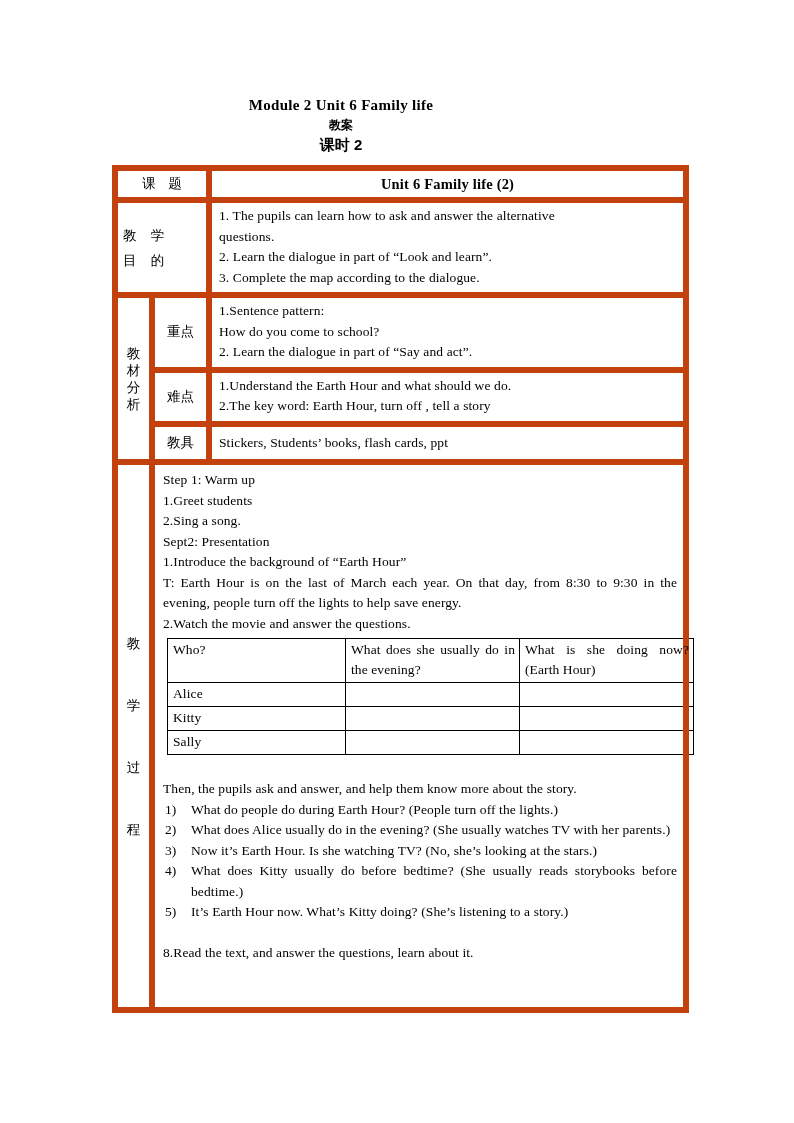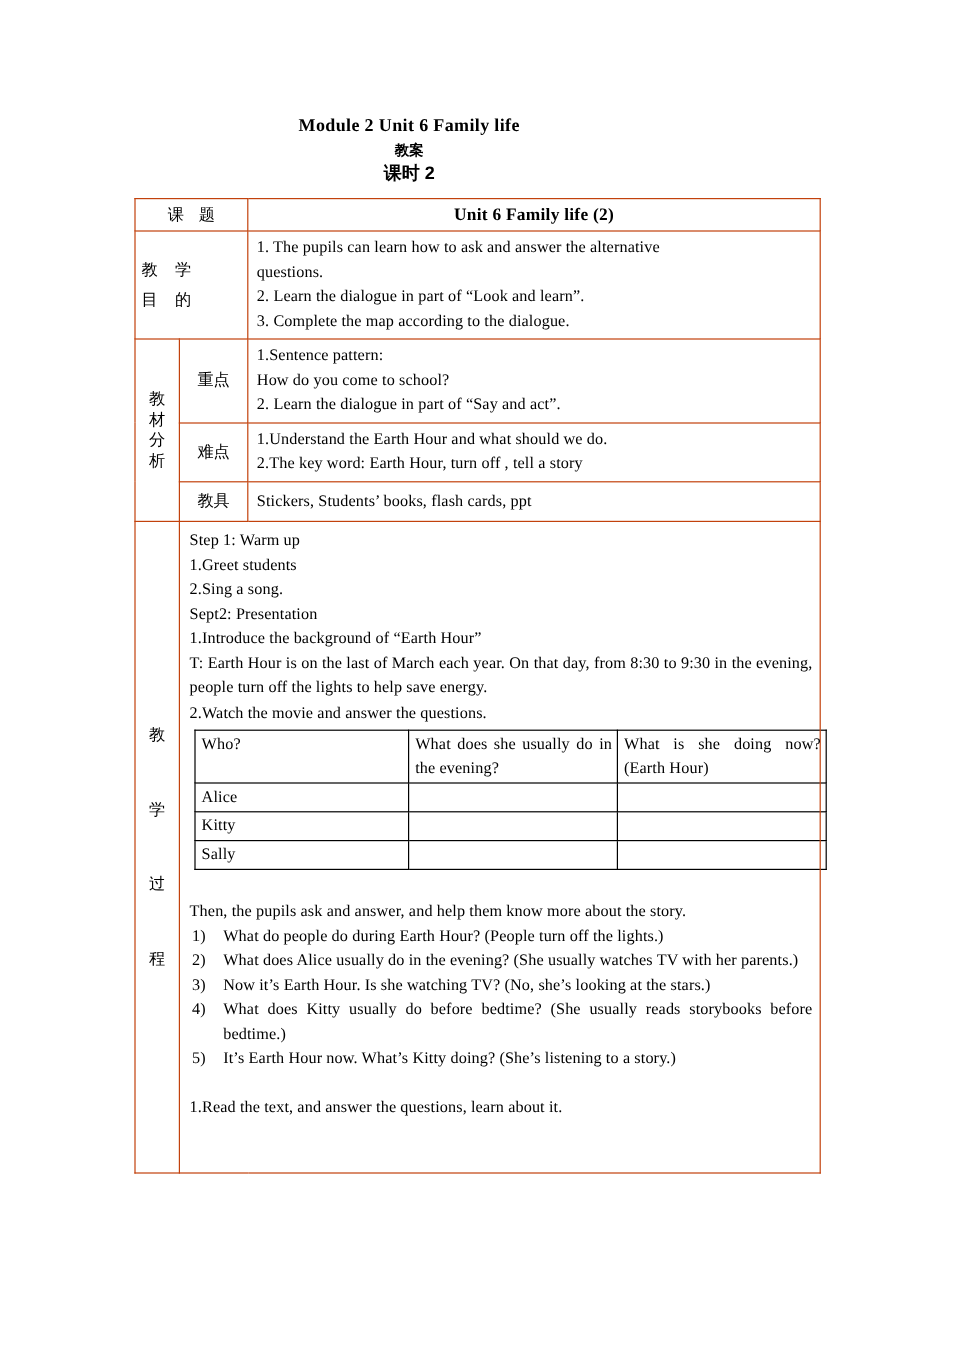--- a/index.html
+++ b/index.html
@@ -51,21 +51,21 @@
   
   .main-table {
     position: absolute;
     left: 112px;
     top: 165px;
     width: 572px;
     border-collapse: collapse;
     table-layout: fixed;
   }
   .main-table td {
-    border: 1px solid #c2410c;
+    border: 6px solid #c2410c;
     vertical-align: top;
     padding: 0;
   }
   .cn-label {
     font-family: "DejaVu Sans", "Liberation Sans", sans-serif;
     font-size: 13.5px;
     text-align: center;
   }
   .cell-pad {
     padding: 3px 5px 4px 7px;
@@ -336,21 +336,21 @@
               <span>What  does Kitty  usually   do before  bedtime?  (She usually   reads storybooks before bedtime.)</span>
             </li>
             <li>
               <span class="num">5)</span>
               <span>It’s Earth  Hour  now. What’s  Kitty  doing?  (She’s listening   to a story.)</span>
             </li>
           </ol>
 
           <div class="spacer-line">&nbsp;</div>
 
-          <div class="ln">1.Read the text, and  answer  the questions,  learn  about it.</div>
+          <div class="ln">8.Read the text, and  answer  the questions,  learn  about it.</div>
 
           <div style="height:38px"></div>
 
         </div>
       </td>
     </tr>
 
   </tbody>
     </table>
 

